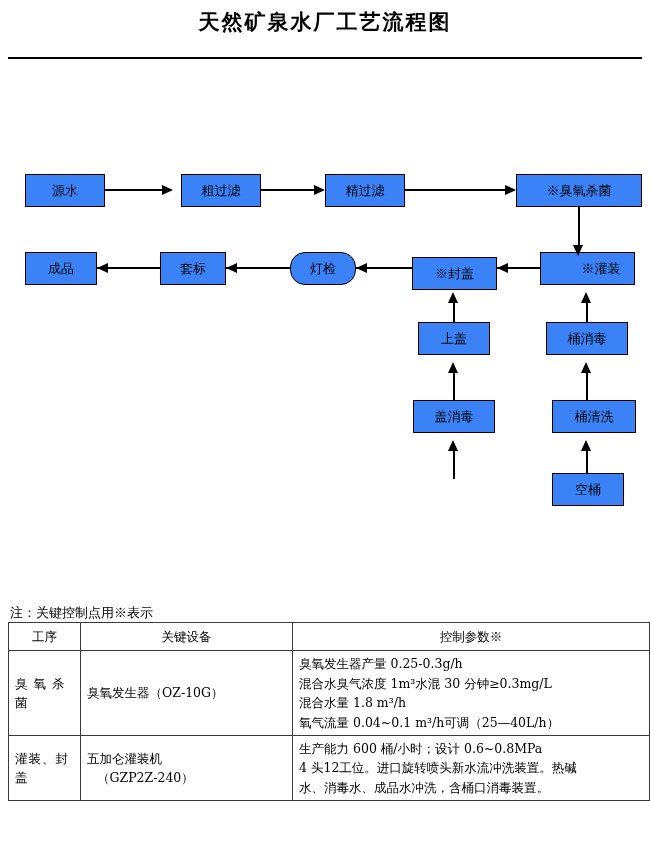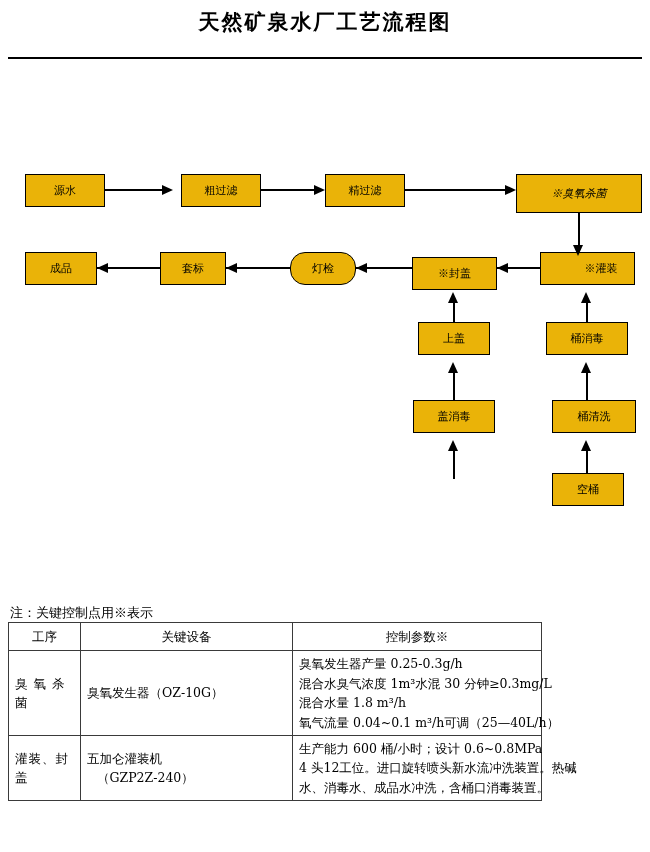--- a/index.html
+++ b/index.html
@@ -43,26 +43,26 @@
     position: absolute;
     left: 0;
     top: 0;
     width: 650px;
     height: 560px;
   }
   .node {
     position: absolute;
     box-sizing: border-box;
     border: 1.3px solid #000;
-    background: #eab308;
+    background: #3b82f6;
     display: flex;
     align-items: center;
     justify-content: center;
     font-family: "DejaVu Serif", "Liberation Serif", serif;
-    font-size: 11px;
+    font-size: 13px;
     line-height: 1;
     white-space: nowrap;
     z-index: 2;
   }
   .line {
     position: absolute;
     background: #000;
     z-index: 1;
   }
   .line.h { height: 2px; }
@@ -102,21 +102,21 @@
     font-family: "DejaVu Serif", "Liberation Serif", serif;
     font-size: 13px;
     white-space: nowrap;
   }
 
   
   .param-table {
     position: absolute;
     left: 8px;
     top: 622px;
-    width: 534px;
+    width: 642px;
     border-collapse: collapse;
     font-family: "DejaVu Serif", "Liberation Serif", serif;
     font-size: 12.5px;
     table-layout: fixed;
   }
   .param-table th,
   .param-table td {
     border: 1px solid #3a3a3a;
     padding: 3px 6px;
     vertical-align: middle;
@@ -173,21 +173,21 @@
   <div class="line h" style="left:253px; top:189px; width:62px;"></div>
   <div class="arrow right" style="left:314px; top:184.5px;"></div>
 
   <div class="node" style="left:325px; top:174px; width:80px; height:33px;">
     <span>精过滤</span>
   </div>
 
   <div class="line h" style="left:405px; top:189px; width:101px;"></div>
   <div class="arrow right" style="left:505px; top:184.5px;"></div>
 
-  <div class="node" style="left:516px; top:174px; width:126px; height:39px;font-style:italic;">
+  <div class="node" style="left:516px; top:174px; width:126px; height:33px;">
     <span>※臭氧杀菌</span>
   </div>
 
   <div class="line v" style="left:578px; top:207px; height:43px;"></div>
   <div class="arrow down" style="left:573px; top:245px;"></div>
 
   <div class="node" style="left:25px; top:252px; width:72px; height:33px;">
     <span>成品</span>
   </div>
 

